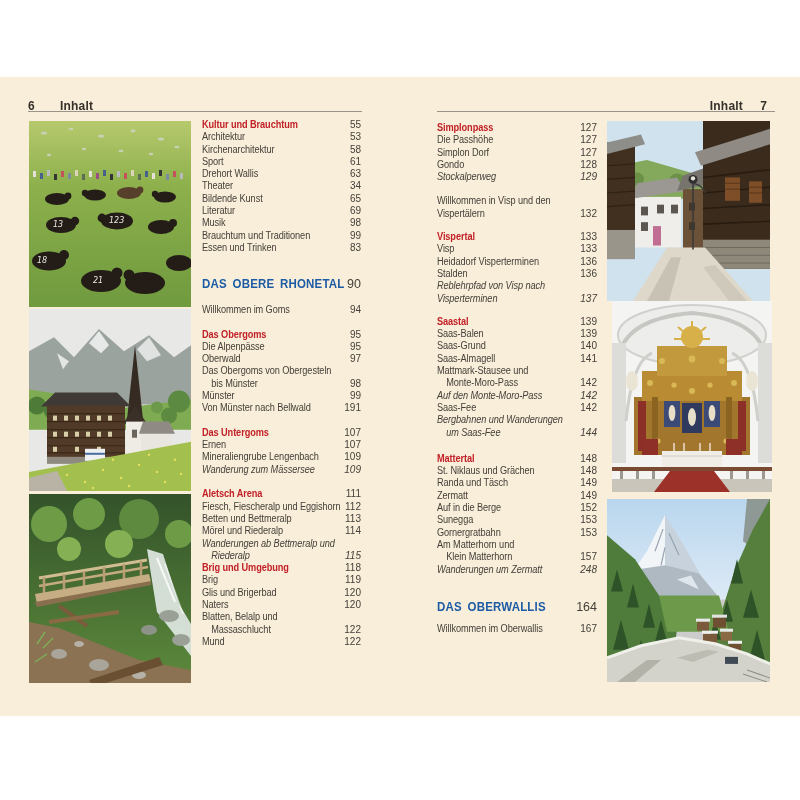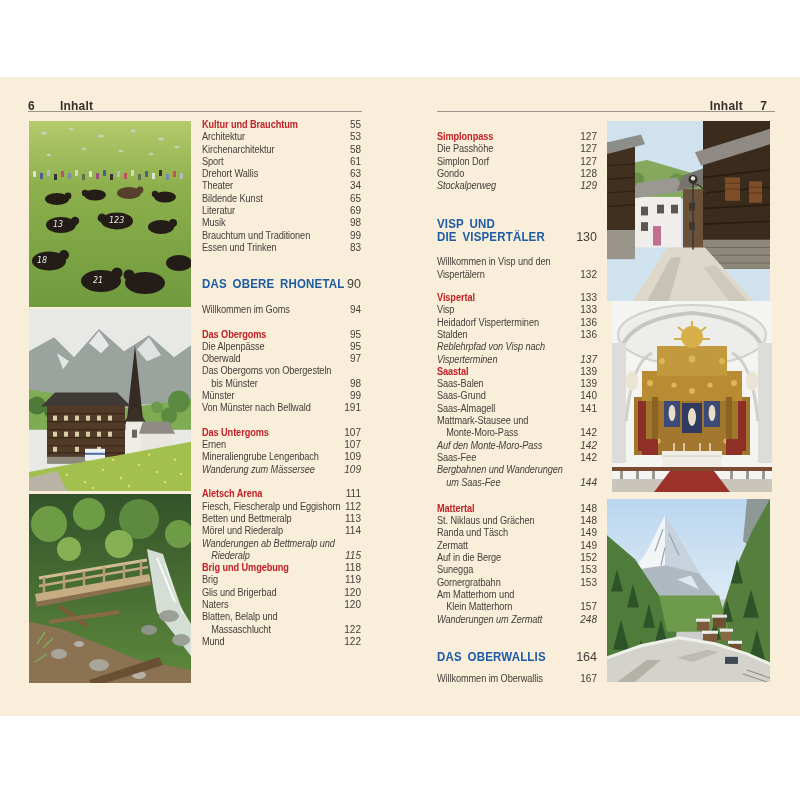--- a/index.html
+++ b/index.html
@@ -481,44 +481,40 @@
         <div class="trow red"><span class="lbl">Brig und Umgebung</span><span class="pnum">118</span></div>
         <div class="trow"><span class="lbl">Brig</span><span class="pnum">119</span></div>
         <div class="trow"><span class="lbl">Glis und Brigerbad</span><span class="pnum">120</span></div>
         <div class="trow"><span class="lbl">Naters</span><span class="pnum">120</span></div>
         <div class="trow"><span class="lbl">Blatten, Belalp und</span></div>
         <div class="trow ind"><span class="lbl">Massaschlucht</span><span class="pnum">122</span></div>
         <div class="trow"><span class="lbl">Mund</span><span class="pnum">122</span></div>
       </div>
     </div>
   <div class="toc" id="tocR" style="left:437px;top:118px;width:160px;">
-      <div class="tgroup" style="margin-top: 13px;">
+      <div class="tgroup" style="margin-top: 4px;">
         <div class="trow red"><span class="lbl">Simplonpass</span><span class="pnum">127</span></div>
         <div class="trow"><span class="lbl">Die Passhöhe</span><span class="pnum">127</span></div>
         <div class="trow"><span class="lbl">Simplon Dorf</span><span class="pnum">127</span></div>
         <div class="trow"><span class="lbl">Gondo</span><span class="pnum">128</span></div>
         <div class="trow italic"><span class="lbl">Stockalperweg</span><span class="pnum">129</span></div>
-      </div>
-      <div class="tgroup" style="margin-top: 26px;">
-        <div class="trow chapter"><span class="lbl">VISP UND</span></div>
-        <div class="trow chapter"><span class="lbl">DIE VISPERTÄLER</span><span class="pnum">130</span></div>
       </div>
       <div class="tgroup" style="margin-top: 12px;">
         <div class="trow"><span class="lbl">Willkommen in Visp und den</span></div>
         <div class="trow"><span class="lbl">Vispertälern</span><span class="pnum">132</span></div>
       </div>
       <div class="tgroup" style="margin-top: 11px;">
         <div class="trow red"><span class="lbl">Vispertal</span><span class="pnum">133</span></div>
         <div class="trow"><span class="lbl">Visp</span><span class="pnum">133</span></div>
         <div class="trow"><span class="lbl">Heidadorf Visperterminen</span><span class="pnum">136</span></div>
         <div class="trow"><span class="lbl">Stalden</span><span class="pnum">136</span></div>
         <div class="trow italic"><span class="lbl">Reblehrpfad von Visp nach</span></div>
         <div class="trow italic"><span class="lbl">Visperterminen</span><span class="pnum">137</span></div>
       </div>
-      <div class="tgroup" style="">
+      <div class="tgroup" style="margin-top: 11px;">
         <div class="trow red"><span class="lbl">Saastal</span><span class="pnum">139</span></div>
         <div class="trow"><span class="lbl">Saas-Balen</span><span class="pnum">139</span></div>
         <div class="trow"><span class="lbl">Saas-Grund</span><span class="pnum">140</span></div>
         <div class="trow"><span class="lbl">Saas-Almagell</span><span class="pnum">141</span></div>
         <div class="trow"><span class="lbl">Mattmark-Stausee und</span></div>
         <div class="trow ind"><span class="lbl">Monte-Moro-Pass</span><span class="pnum">142</span></div>
         <div class="trow italic"><span class="lbl">Auf den Monte-Moro-Pass</span><span class="pnum">142</span></div>
         <div class="trow"><span class="lbl">Saas-Fee</span><span class="pnum">142</span></div>
         <div class="trow italic"><span class="lbl">Bergbahnen und Wanderungen</span></div>
         <div class="trow italic ind"><span class="lbl">um Saas-Fee</span><span class="pnum">144</span></div>

